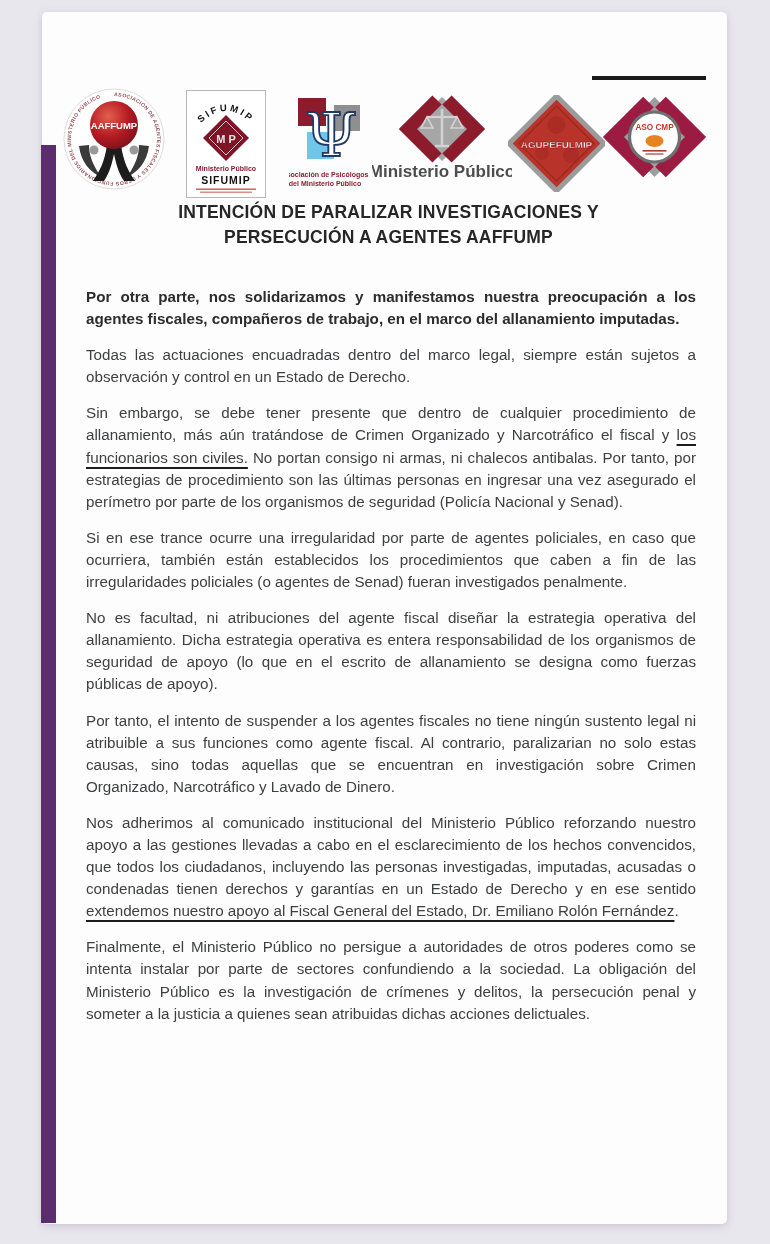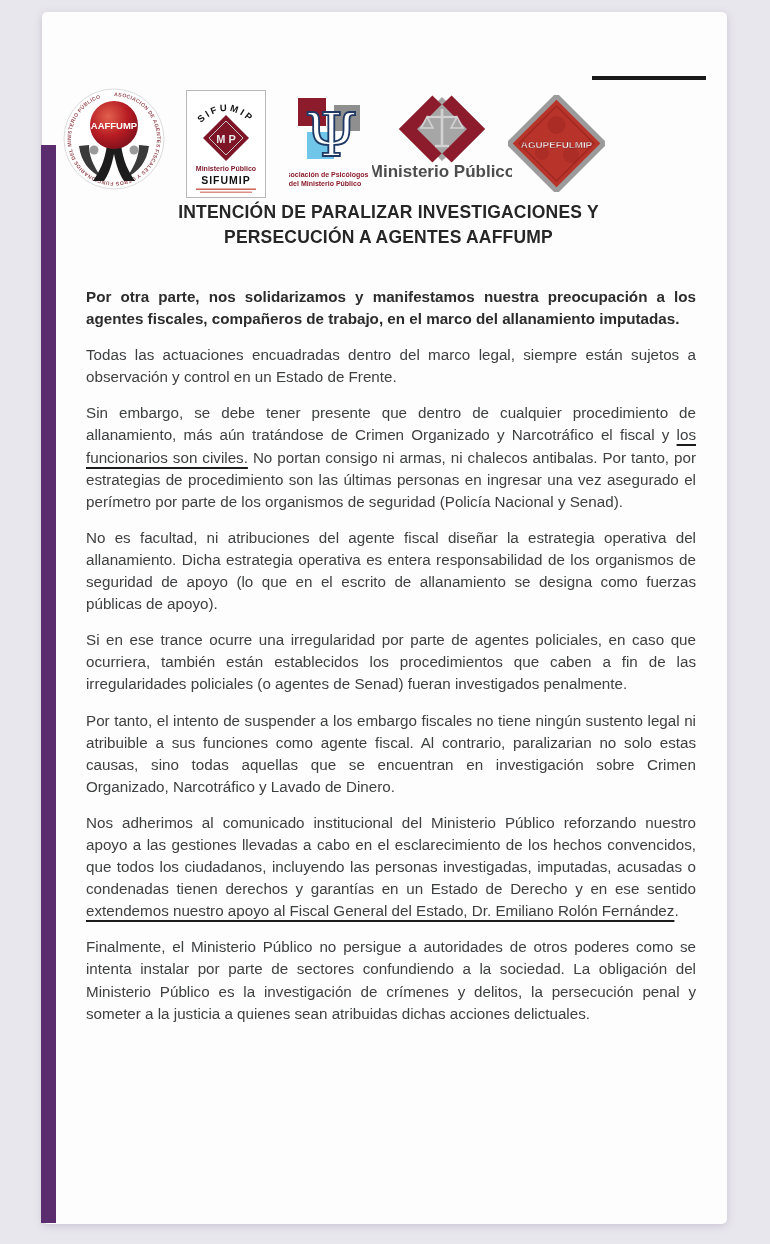--- a/index.html
+++ b/index.html
@@ -148,40 +148,54 @@
           </g>
           <circle cx="48.5" cy="30" r="9" fill="#8e1f1a" opacity="0.35"></circle>
           <circle cx="34" cy="58" r="7" fill="#8e1f1a" opacity="0.3"></circle>
           <circle cx="63" cy="60" r="8" fill="#8e1f1a" opacity="0.3"></circle>
           <text x="48.5" y="52.5" text-anchor="middle" font-size="9.8" font-weight="bold" fill="#ffffff" stroke="#7a1313" stroke-width="0.35">AGUPEFULMIP</text>
         </svg>
       </div>
 
       <div class="top-rule"></div>
 
+      <div class="logo" style="left:555px; top:73px;">
+        <svg width="115" height="104" viewBox="0 0 115 104">
+          <g transform="translate(57.5,52)">
+            <polygon points="0,-40 40,0 0,40 -40,0" fill="#9e9e9e"></polygon>
+            <path d="M-6,-35 L-41,0 L-6,35" fill="none" stroke="#9c1b42" stroke-width="15"></path>
+            <path d="M6,-35 L41,0 L6,35" fill="none" stroke="#9c1b42" stroke-width="15"></path>
+            <circle cx="0" cy="0" r="25" fill="#ffffff" stroke="#6f6f6f" stroke-width="3.2"></circle>
+            <text x="0" y="-7" text-anchor="middle" font-size="8.2" font-weight="bold" fill="#c0392b">ASO CMP</text>
+            <ellipse cx="0" cy="4" rx="9" ry="6" fill="#e8821e"></ellipse>
+            <rect x="-12" y="13" width="24" height="1.6" fill="#b03a30"></rect>
+            <rect x="-9" y="16.4" width="18" height="1.2" fill="#b03a30"></rect>
+          </g>
+        </svg>
+      </div>
     </div>
 
     <div class="title">
       <div>INTENCIÓN DE PARALIZAR INVESTIGACIONES Y</div>
       <div>PERSECUCIÓN A AGENTES AAFFUMP</div>
     </div>
 
     <div class="content">
 
       <p class="bold"><span>Por otra parte, nos solidarizamos y manifestamos nuestra preocupación a los agentes fiscales, compañeros de trabajo, en el marco del allanamiento imputadas.</span></p>
 
-      <p><span>Todas las actuaciones encuadradas dentro del marco legal, siempre están sujetos a observación y control en un Estado de Frente.</span></p>
+      <p><span>Todas las actuaciones encuadradas dentro del marco legal, siempre están sujetos a observación y control en un Estado de Derecho.</span></p>
 
       <p><span>Sin embargo, se debe tener presente que dentro de cualquier procedimiento de allanamiento, más aún tratándose de Crimen Organizado y Narcotráfico el fiscal y </span><span class="u">los funcionarios son civiles.</span><span> No portan consigo ni armas, ni chalecos antibalas. Por tanto, por estrategias de procedimiento son las últimas personas en ingresar una vez asegurado el perímetro por parte de los organismos de seguridad (Policía Nacional y Senad).</span></p>
 
+      <p><span>Si en ese trance ocurre una irregularidad por parte de agentes policiales, en caso que ocurriera, también están establecidos los procedimientos que caben a fin de las irregularidades policiales (o agentes de Senad) fueran investigados penalmente.</span></p>
+
       <p><span>No es facultad, ni atribuciones del agente fiscal diseñar la estrategia operativa del allanamiento. Dicha estrategia operativa es entera responsabilidad de los organismos de seguridad de apoyo (lo que en el escrito de allanamiento se designa como fuerzas públicas de apoyo).</span></p>
 
-      <p><span>Si en ese trance ocurre una irregularidad por parte de agentes policiales, en caso que ocurriera, también están establecidos los procedimientos que caben a fin de las irregularidades policiales (o agentes de Senad) fueran investigados penalmente.</span></p>
-
-      <p><span>Por tanto, el intento de suspender a los embargo fiscales no tiene ningún sustento legal ni atribuible a sus funciones como agente fiscal. Al contrario, paralizarian no solo estas causas, sino todas aquellas que se encuentran en investigación sobre Crimen Organizado, Narcotráfico y Lavado de Dinero.</span></p>
+      <p><span>Por tanto, el intento de suspender a los agentes fiscales no tiene ningún sustento legal ni atribuible a sus funciones como agente fiscal. Al contrario, paralizarian no solo estas causas, sino todas aquellas que se encuentran en investigación sobre Crimen Organizado, Narcotráfico y Lavado de Dinero.</span></p>
 
       <p><span>Nos adherimos al comunicado institucional del Ministerio Público reforzando nuestro apoyo a las gestiones llevadas a cabo en el esclarecimiento de los hechos convencidos, que todos los ciudadanos, incluyendo las personas investigadas, imputadas, acusadas o condenadas tienen derechos y garantías en un Estado de Derecho y en ese sentido </span><span class="u">extendemos nuestro apoyo al Fiscal General del Estado, Dr. Emiliano Rolón Fernández</span><span>.</span></p>
 
       <p><span>Finalmente, el Ministerio Público no persigue a autoridades de otros poderes como se intenta instalar por parte de sectores confundiendo a la sociedad. La obligación del Ministerio Público es la investigación de crímenes y delitos, la persecución penal y someter a la justicia a quienes sean atribuidas dichas acciones delictuales.</span></p>
     </div>
 
   </div>
 
   <div class="stripe"></div>
 </div>

